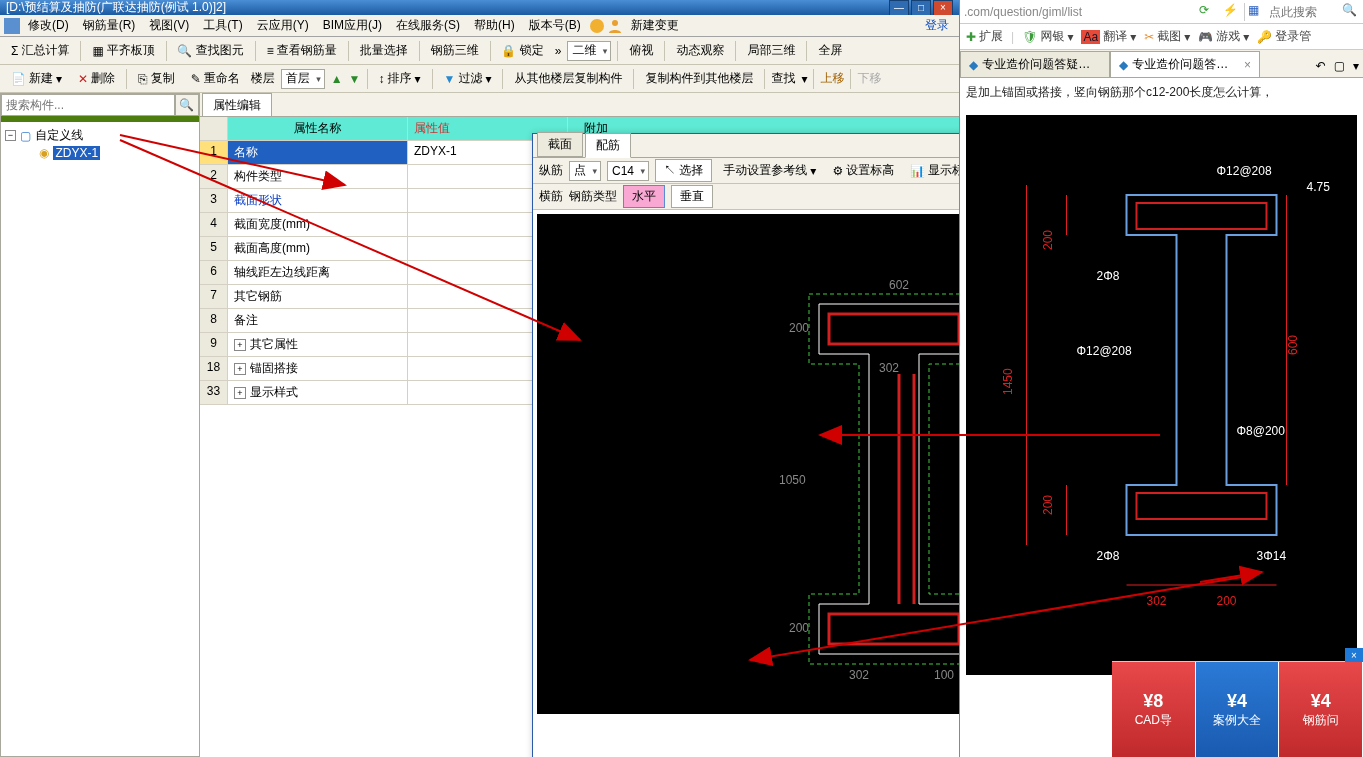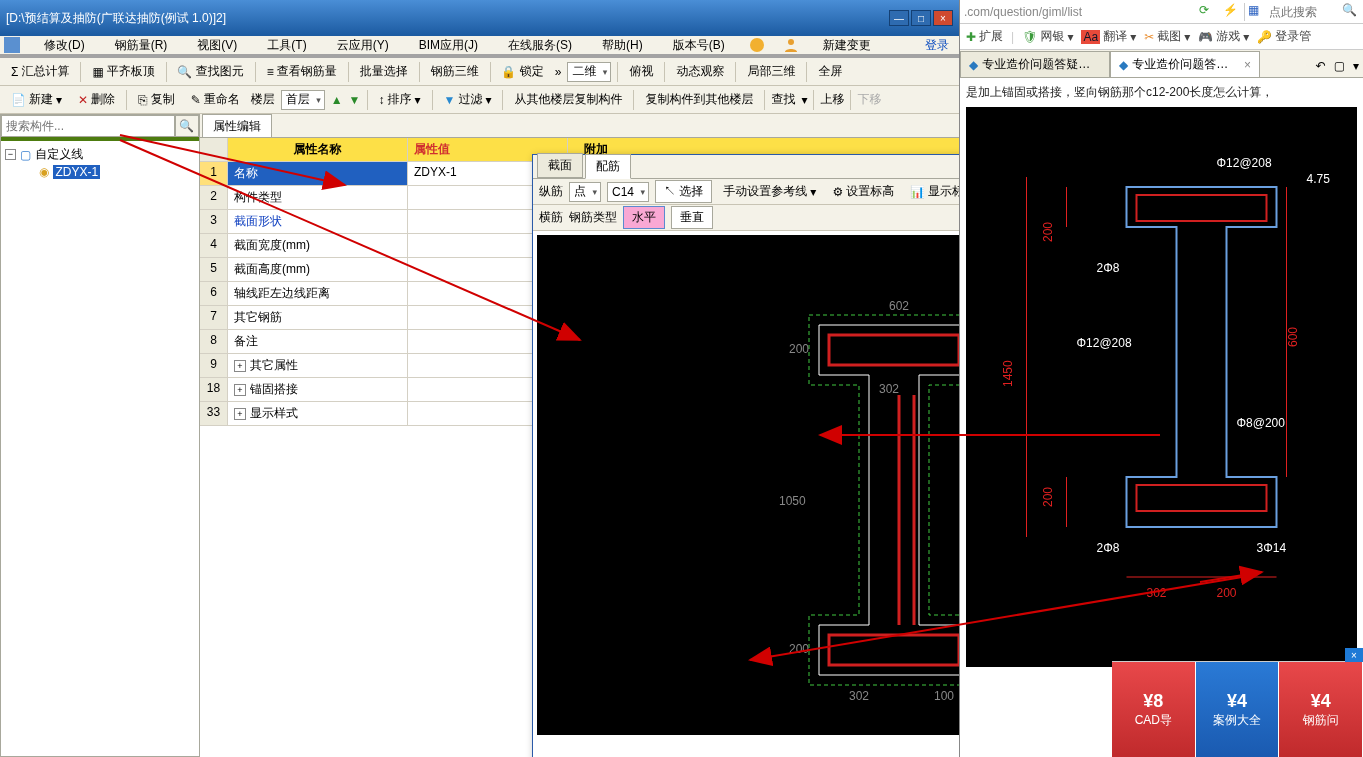--- a/index.html
+++ b/index.html
@@ -1,46 +1,46 @@
 <!DOCTYPE html>
 <html><head>
 <meta charset="utf-8">
 <style>
 *{box-sizing:border-box;margin:0;padding:0;font-family:"Microsoft YaHei",SimSun,Arial,sans-serif;font-size:12px}
 body{width:1363px;height:757px;overflow:hidden;background:#fff;position:relative}
 .app{display:flex;width:1363px;height:757px}
 .left-app{width:960px;height:757px;border-right:1px solid #888;display:flex;flex-direction:column;background:#efefe8}
-.title-bar{height:36px;background:linear-gradient(#4a8ed6,#1b5aa0);color:#fff;display:flex;align-items:center;padding:0 6px;font-size:11px}
+.title-bar{height:15px;background:linear-gradient(#4a8ed6,#1b5aa0);color:#fff;display:flex;align-items:center;padding:0 6px;font-size:11px}
 .title-bar .spacer{flex:1}
 .win-btns{display:flex;gap:2px}
 .win-btn{width:20px;height:16px;background:#2e6bb0;border:1px solid #144074;color:#fff;display:flex;align-items:center;justify-content:center;cursor:pointer;font-size:10px}
 .win-btn.close{background:#d04a2f}
-.menu-bar{height:22px;background:#f4f2e8;display:flex;align-items:center;gap:18px;padding:0 4px;border-bottom:4px solid #a3a3a3}
+.menu-bar{height:22px;background:#f4f2e8;display:flex;align-items:center;gap:2px;padding:0 4px;border-bottom:1px solid #a3a3a3}
 .menu-item{padding:2px 6px;cursor:pointer}
 .icon16{width:16px;height:16px;display:inline-block;vertical-align:middle}
 .toolbar{height:28px;background:#f4f2e8;display:flex;align-items:center;gap:6px;padding:0 6px;border-bottom:1px solid #c8c4b4}
 .tbtn{display:flex;align-items:center;gap:3px;padding:2px 4px;cursor:pointer;border:1px solid transparent}
 .sep{width:1px;height:20px;background:#c8c4b4}
 .combo{border:1px solid #a8a89c;background:#fff;height:20px;padding:0 14px 0 4px;position:relative;display:flex;align-items:center;cursor:pointer}
 .combo::after{content:"▾";position:absolute;right:3px;font-size:9px;color:#555}
 .main-split{flex:1;display:flex;overflow:hidden}
 .tree-panel{width:200px;background:#fff;border:1px solid #a8a89c;display:flex;flex-direction:column}
-.search-row{display:flex;border-bottom:4px solid #4d7c0f}
+.search-row{display:flex;border-bottom:6px solid #4d7c0f}
 .search-input{flex:1;border:1px solid #a8a89c;height:22px;padding:0 4px;background:#fff;color:#888}
 .search-btn{width:24px;height:22px;border:1px solid #a8a89c;background:#f4f2e8;display:flex;align-items:center;justify-content:center;cursor:pointer}
 .tree{padding:4px}
 .tree-node{display:flex;align-items:center;gap:4px;padding:1px 0;cursor:pointer}
 .tree-toggle{width:11px;height:11px;border:1px solid #888;display:flex;align-items:center;justify-content:center;font-size:9px;line-height:1}
 .tree-node.selected .label{background:#2060c0;color:#fff;padding:0 2px}
 .prop-panel{flex:1;background:#fff;display:flex;flex-direction:column;position:relative}
 .prop-tab{height:24px;display:flex;border-bottom:1px solid #a8a89c;background:#f4f2e8}
 .prop-tab .tab{border:1px solid #a8a89c;border-bottom:none;padding:3px 10px;background:#fff;margin-left:2px}
 .prop-grid{display:flex;flex-direction:column}
 .prop-head,.prop-row{display:flex;border-bottom:1px solid #d4d0c4}
-.prop-head{background:#fde047;font-weight:bold}
+.prop-head{background:#5eead4;font-weight:normal}
 .cell-idx{width:28px;text-align:center;background:#eceadc;border-right:1px solid #d4d0c4;padding:3px 0}
 .cell-idx.sel{background:#ffe07a}
 .cell-name{width:180px;padding:3px 6px;border-right:1px solid #d4d0c4}
 .cell-val{width:160px;padding:3px 6px;border-right:1px solid #d4d0c4}
 .cell-val.hdr{color:#d03030;text-align:left}
 .cell-name.hdr{text-align:center}
 .cell-extra{width:56px;padding:3px 6px;text-align:center}
 .cell-name.sel{background:#2060c0;color:#fff}
 .cell-name.link{color:#1040c0}
 .expand-box{width:12px;height:12px;border:1px solid #888;display:inline-flex;align-items:center;justify-content:center;font-size:9px;margin-right:4px}
@@ -59,21 +59,21 @@
 .addr-bar{height:24px;display:flex;align-items:center;border-bottom:1px solid #ccc}
 .addr-text{flex:1;color:#888;padding:0 4px}
 .ricon{width:18px;height:18px;margin:0 3px}
 .rtoolbar{height:26px;display:flex;align-items:center;gap:8px;padding:0 6px;border-bottom:1px solid #ccc;color:#444}
 .rtoolbar .item{display:flex;align-items:center;gap:3px;cursor:pointer}
 .tab-strip{height:28px;display:flex;align-items:flex-end;background:#f4f2e8;border-bottom:1px solid #a8a89c}
 .tab-strip .btab{border:1px solid #a8a89c;border-bottom:none;padding:4px 8px;background:#eceadc;display:flex;align-items:center;gap:4px;max-width:150px;cursor:pointer}
 .tab-strip .btab.active{background:#fff}
 .tab-strip .btab .x{color:#888;cursor:pointer}
 .rcontent{flex:1;padding:6px;background:#fff;position:relative;overflow:hidden}
-.rcanvas{background:#000;width:100%;height:560px;margin-top:6px;position:relative}
+.rcanvas{background:#000;width:100%;height:560px;margin-top:14px;position:relative}
 .rcanvas svg{width:100%;height:100%}
 .ad-bar{position:absolute;bottom:0;left:152px;right:0;height:96px;background:#fff;display:flex;border-top:1px solid #ccc}
 .ad-card{flex:1;background:linear-gradient(#e8484a,#c02a2c);color:#fff;display:flex;flex-direction:column;align-items:center;justify-content:center;font-size:12px;border-right:1px solid #fff;position:relative}
 .ad-price{font-size:18px;font-weight:bold}
 .ad-close{position:absolute;top:-14px;right:0;background:#1e7ad6;width:18px;height:14px;color:#fff;display:flex;align-items:center;justify-content:center;font-size:10px;cursor:pointer}
 .arrows-layer{position:absolute;left:0;top:0;width:1363px;height:757px;pointer-events:none}
 </style>
 </head>
 <body>
 
@@ -192,21 +192,21 @@
       <span style="color:#2a8a2a">▼</span><div class="sep"></div>
       <div class="tbtn"><span>↕</span><span>排序</span>▾</div><div class="sep"></div>
       <div class="tbtn"><span style="color:#2a8ad0">▼</span><span>过滤</span>▾</div><div class="sep"></div>
       <div class="tbtn">
           <span>从其他楼层复制构件</span>
         </div><div class="sep"></div>
       <div class="tbtn">
           <span>复制构件到其他楼层</span>
         </div><div class="sep"></div>
       <span>查找</span>▾<div class="sep"></div>
-      <span style="color:#000000">上移</span><div class="sep"></div>
+      <span style="color:#a16207">上移</span><div class="sep"></div>
       <span style="color:#aaa">下移</span>
     </div>
 
     <div class="main-split">
 
       <div class="tree-panel">
         <div class="search-row">
           <input class="search-input" placeholder="搜索构件..." style="">
           <div class="search-btn">
               <span>🔍</span>

